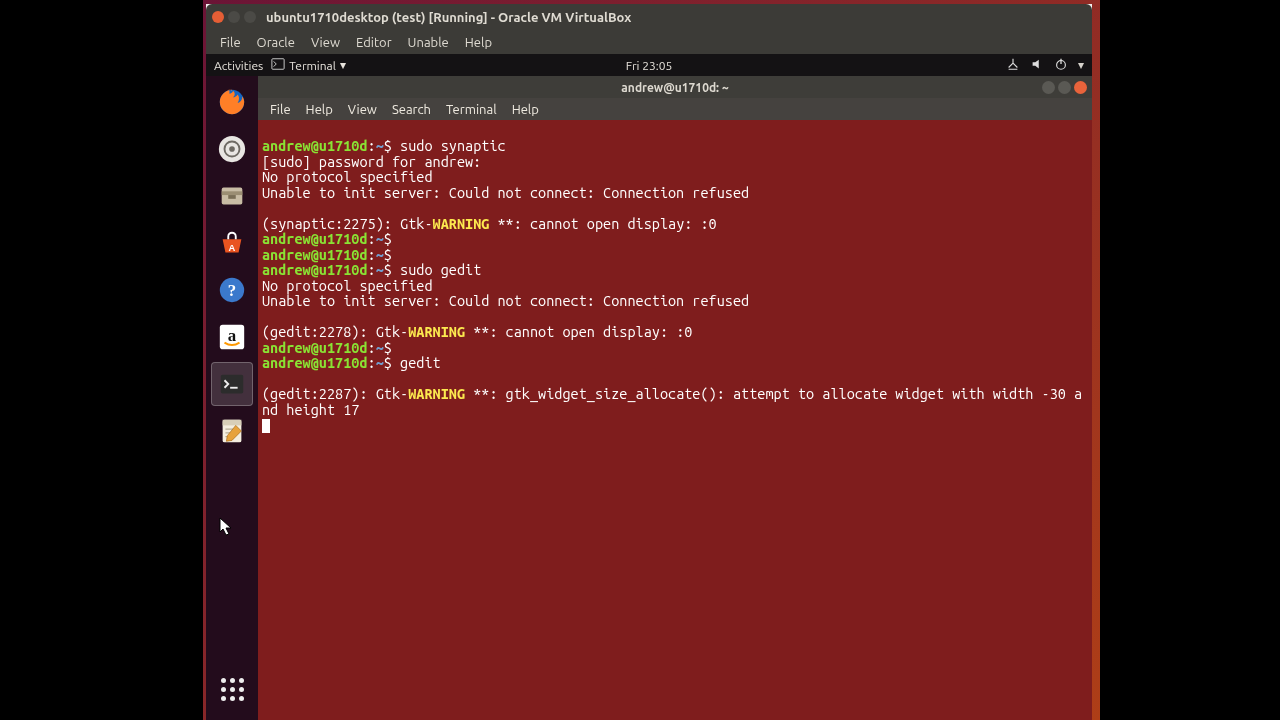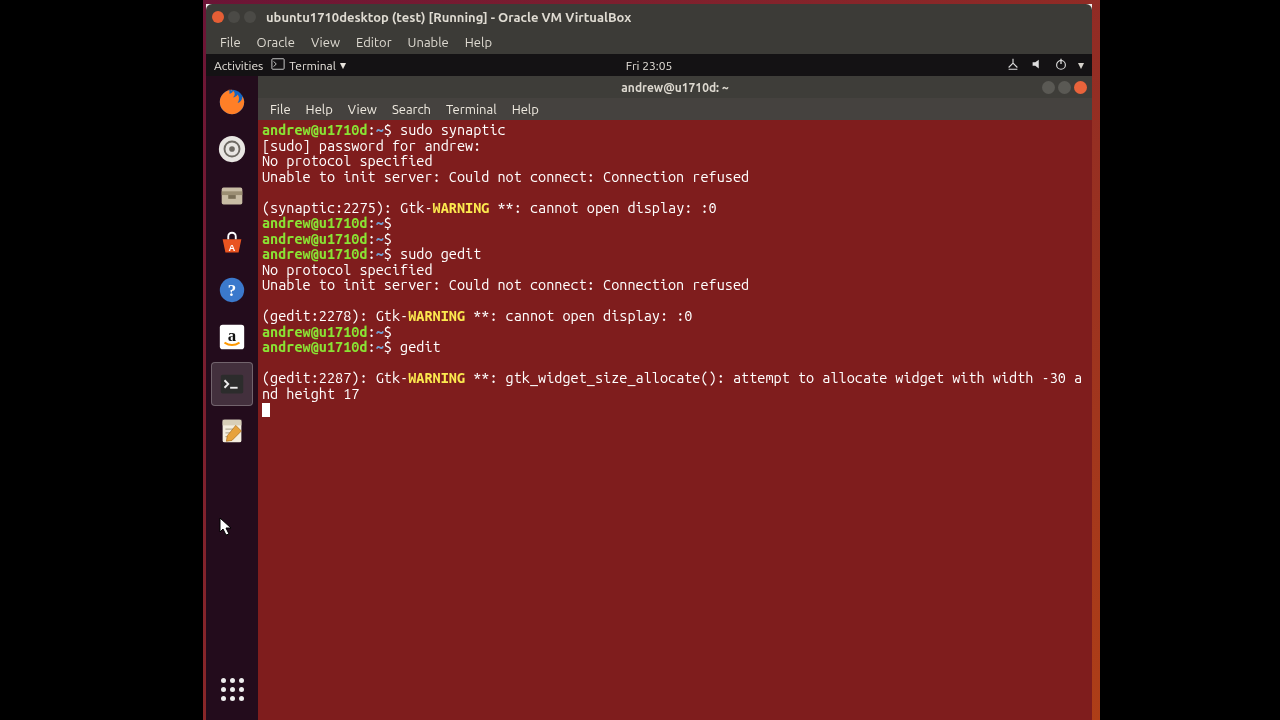--- a/index.html
+++ b/index.html
@@ -165,21 +165,21 @@
   height: 22px;
   background: #45423f;
   display: flex;
   align-items: center;
   padding: 0 6px;
   gap: 3px;
 }
 .term-menubar .m { color:#eee9df; font-size:13px; padding: 1px 6px; }
 .term-body {
   flex: 1;
-  padding: 2px 4px;
+  padding: 18px 4px;
   font-family: "Ubuntu Mono","DejaVu Sans Mono",monospace;
   font-size: 14.5px;
   line-height: 15.5px;
   color: #ffffff;
   white-space: pre-wrap;
   word-break: break-all;
 }
 .pg { color: #8ae234; font-weight: bold; }
 .pb { color: #729fcf; font-weight: bold; }
 .pw { color: #ffffff; }

